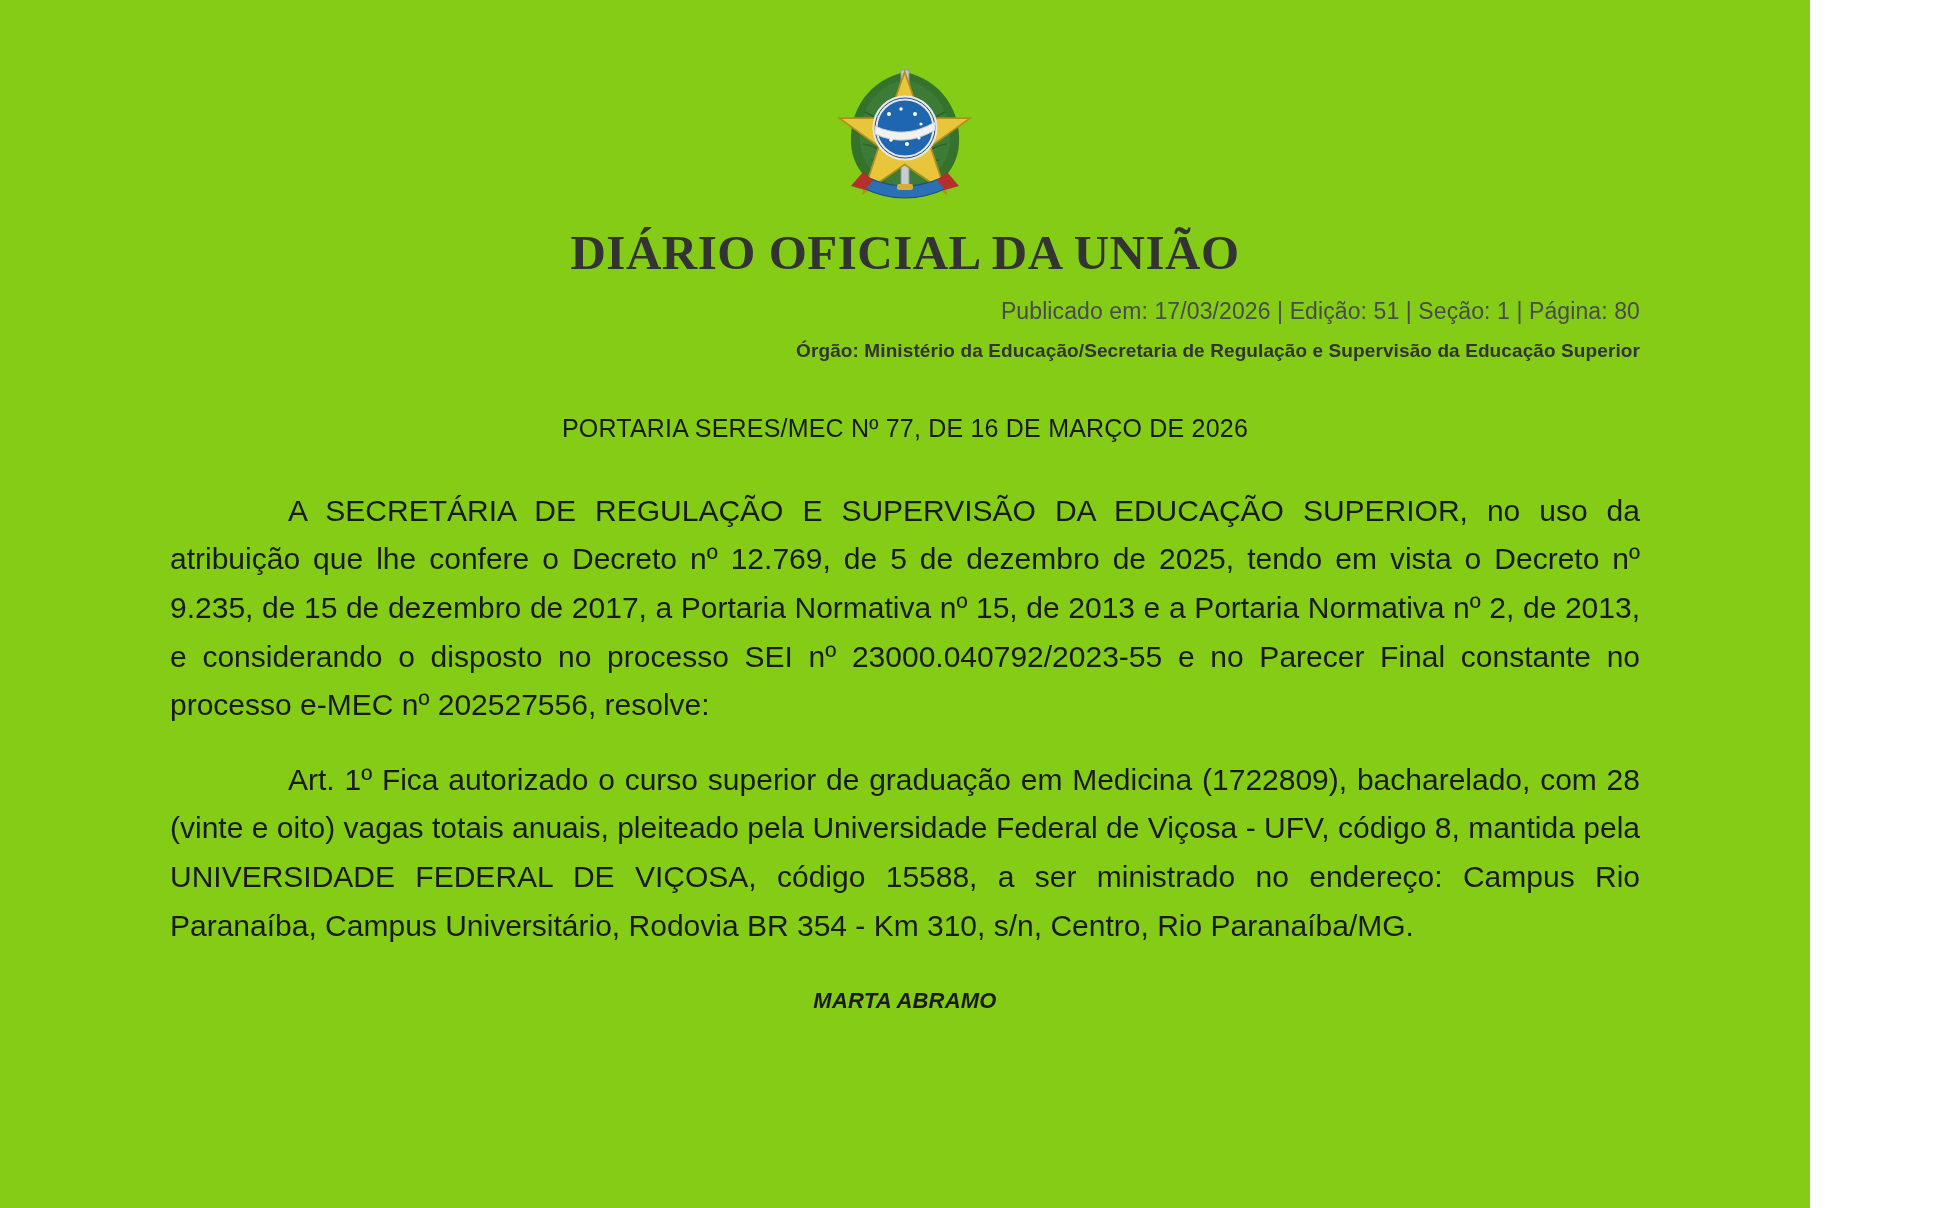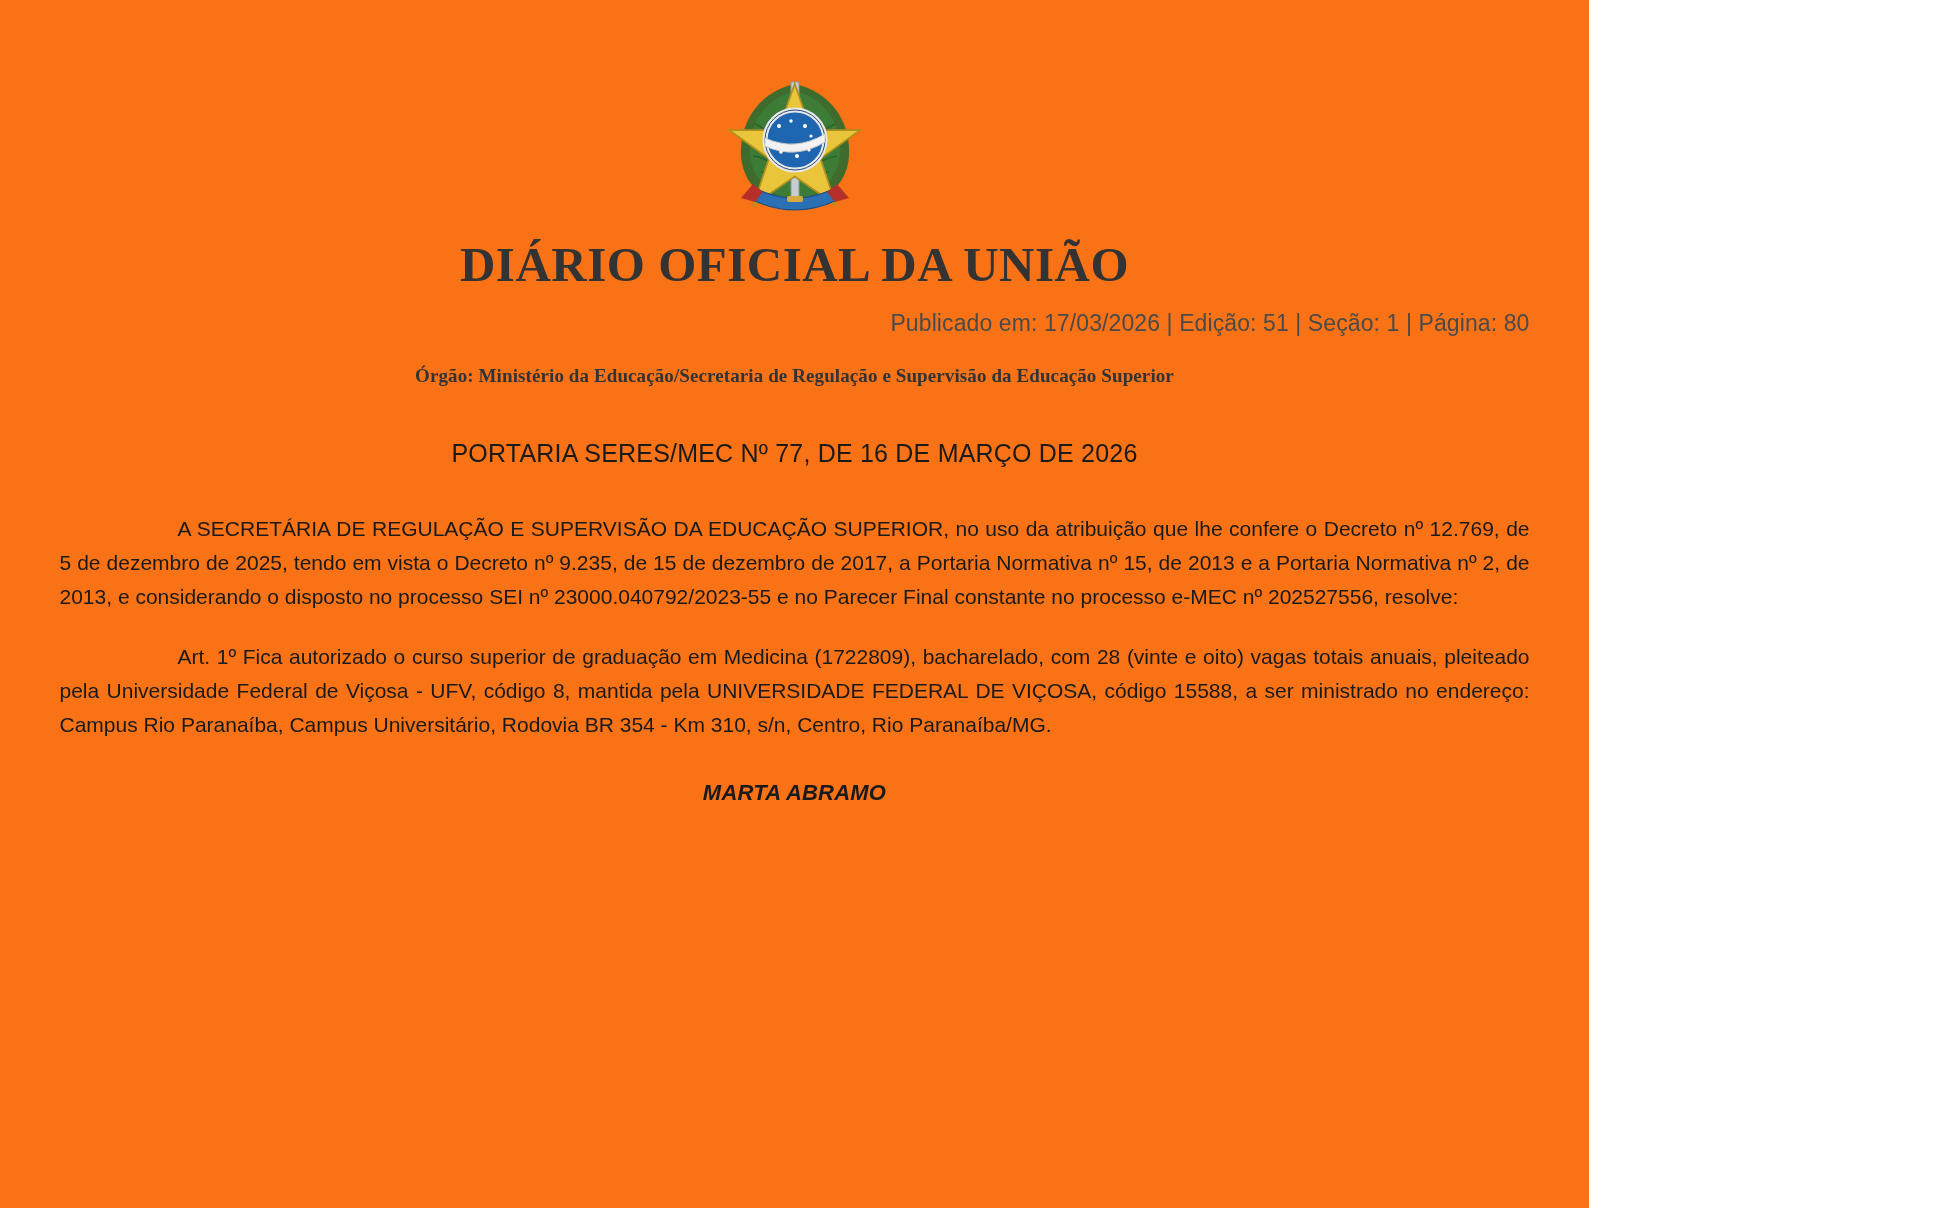--- a/index.html
+++ b/index.html
@@ -8,25 +8,25 @@
     background: #ffffff;
   }
   body {
     width: 1935px;
     height: 1208px;
     font-family: "Liberation Sans", sans-serif;
     color: #1a1a1a;
     overflow: hidden;
   }
   .page {
-    width: 1589px;
+    width: 1810px;
     min-height: 1208px;
-    background: #f97316;
+    background: #84cc16;
     box-sizing: border-box;
-    padding: 12px;
+    padding: 0;
   }
   .content {
     width: 1470px;
     margin: 0 auto;
     padding-top: 44px;
   }
 
   
   .crest-wrap {
     display: flex;
@@ -52,44 +52,43 @@
     line-height: 1.1;
   }
   .pub-line {
     text-align: right;
     font-size: 23px;
     color: #4a4a4a;
     margin-top: 18px;
     letter-spacing: 0.1px;
   }
   .organ-line {
-    text-align: center;
+    text-align: right;
     font-size: 19px;
     font-weight: bold;
     color: #333333;
-    margin-top: 28px;
+    margin-top: 15px;
     letter-spacing: 0.1px;
-    font-family: Liberation Serif, serif;
   }
 
   .portaria-title {
     text-align: center;
     font-size: 25px;
     font-weight: normal;
     color: #1a1a1a;
     margin-top: 52px;
     letter-spacing: 0.2px;
   }
 
   
   .body-text {
     margin-top: 44px;
   }
   .para {
-    font-size: 21px;
+    font-size: 30px;
     line-height: 1.62;
     color: #1a1a1a;
     text-align: justify;
     text-justify: inter-word;
     text-indent: 118px;
     margin: 16px 0 26px 0;
   }
   .para:last-child { margin-bottom: 0; }
 
   .signature {

